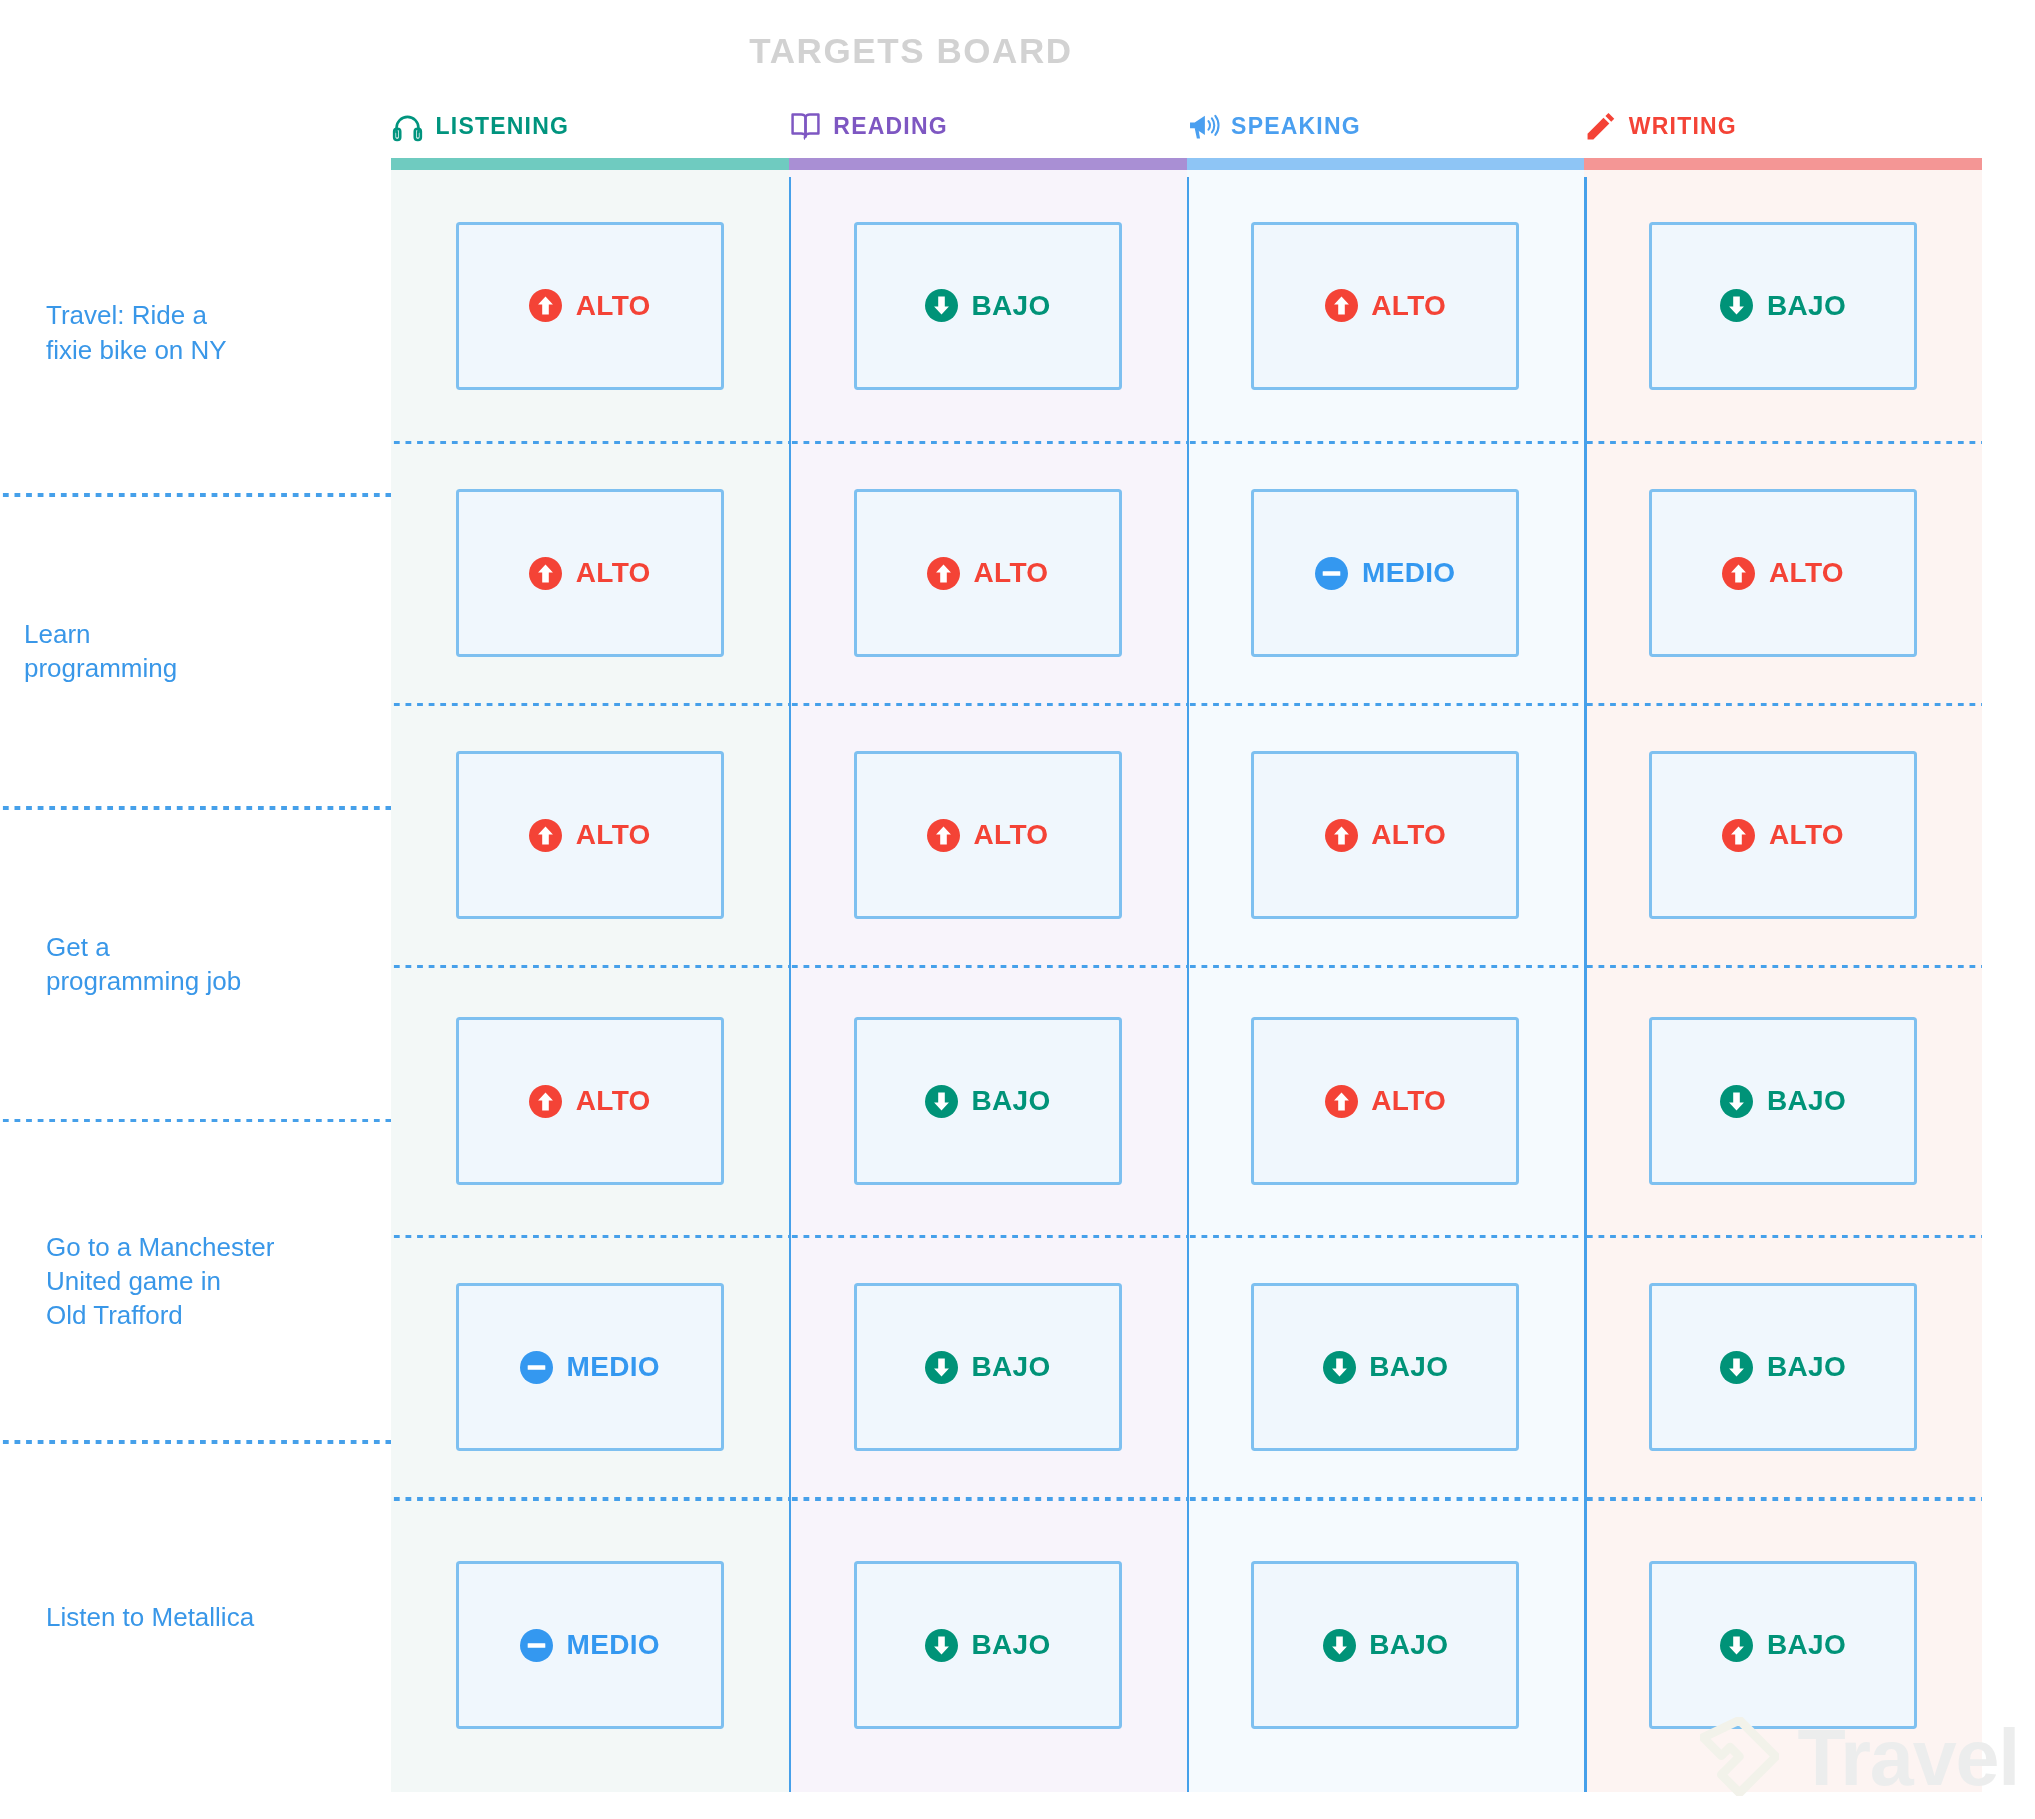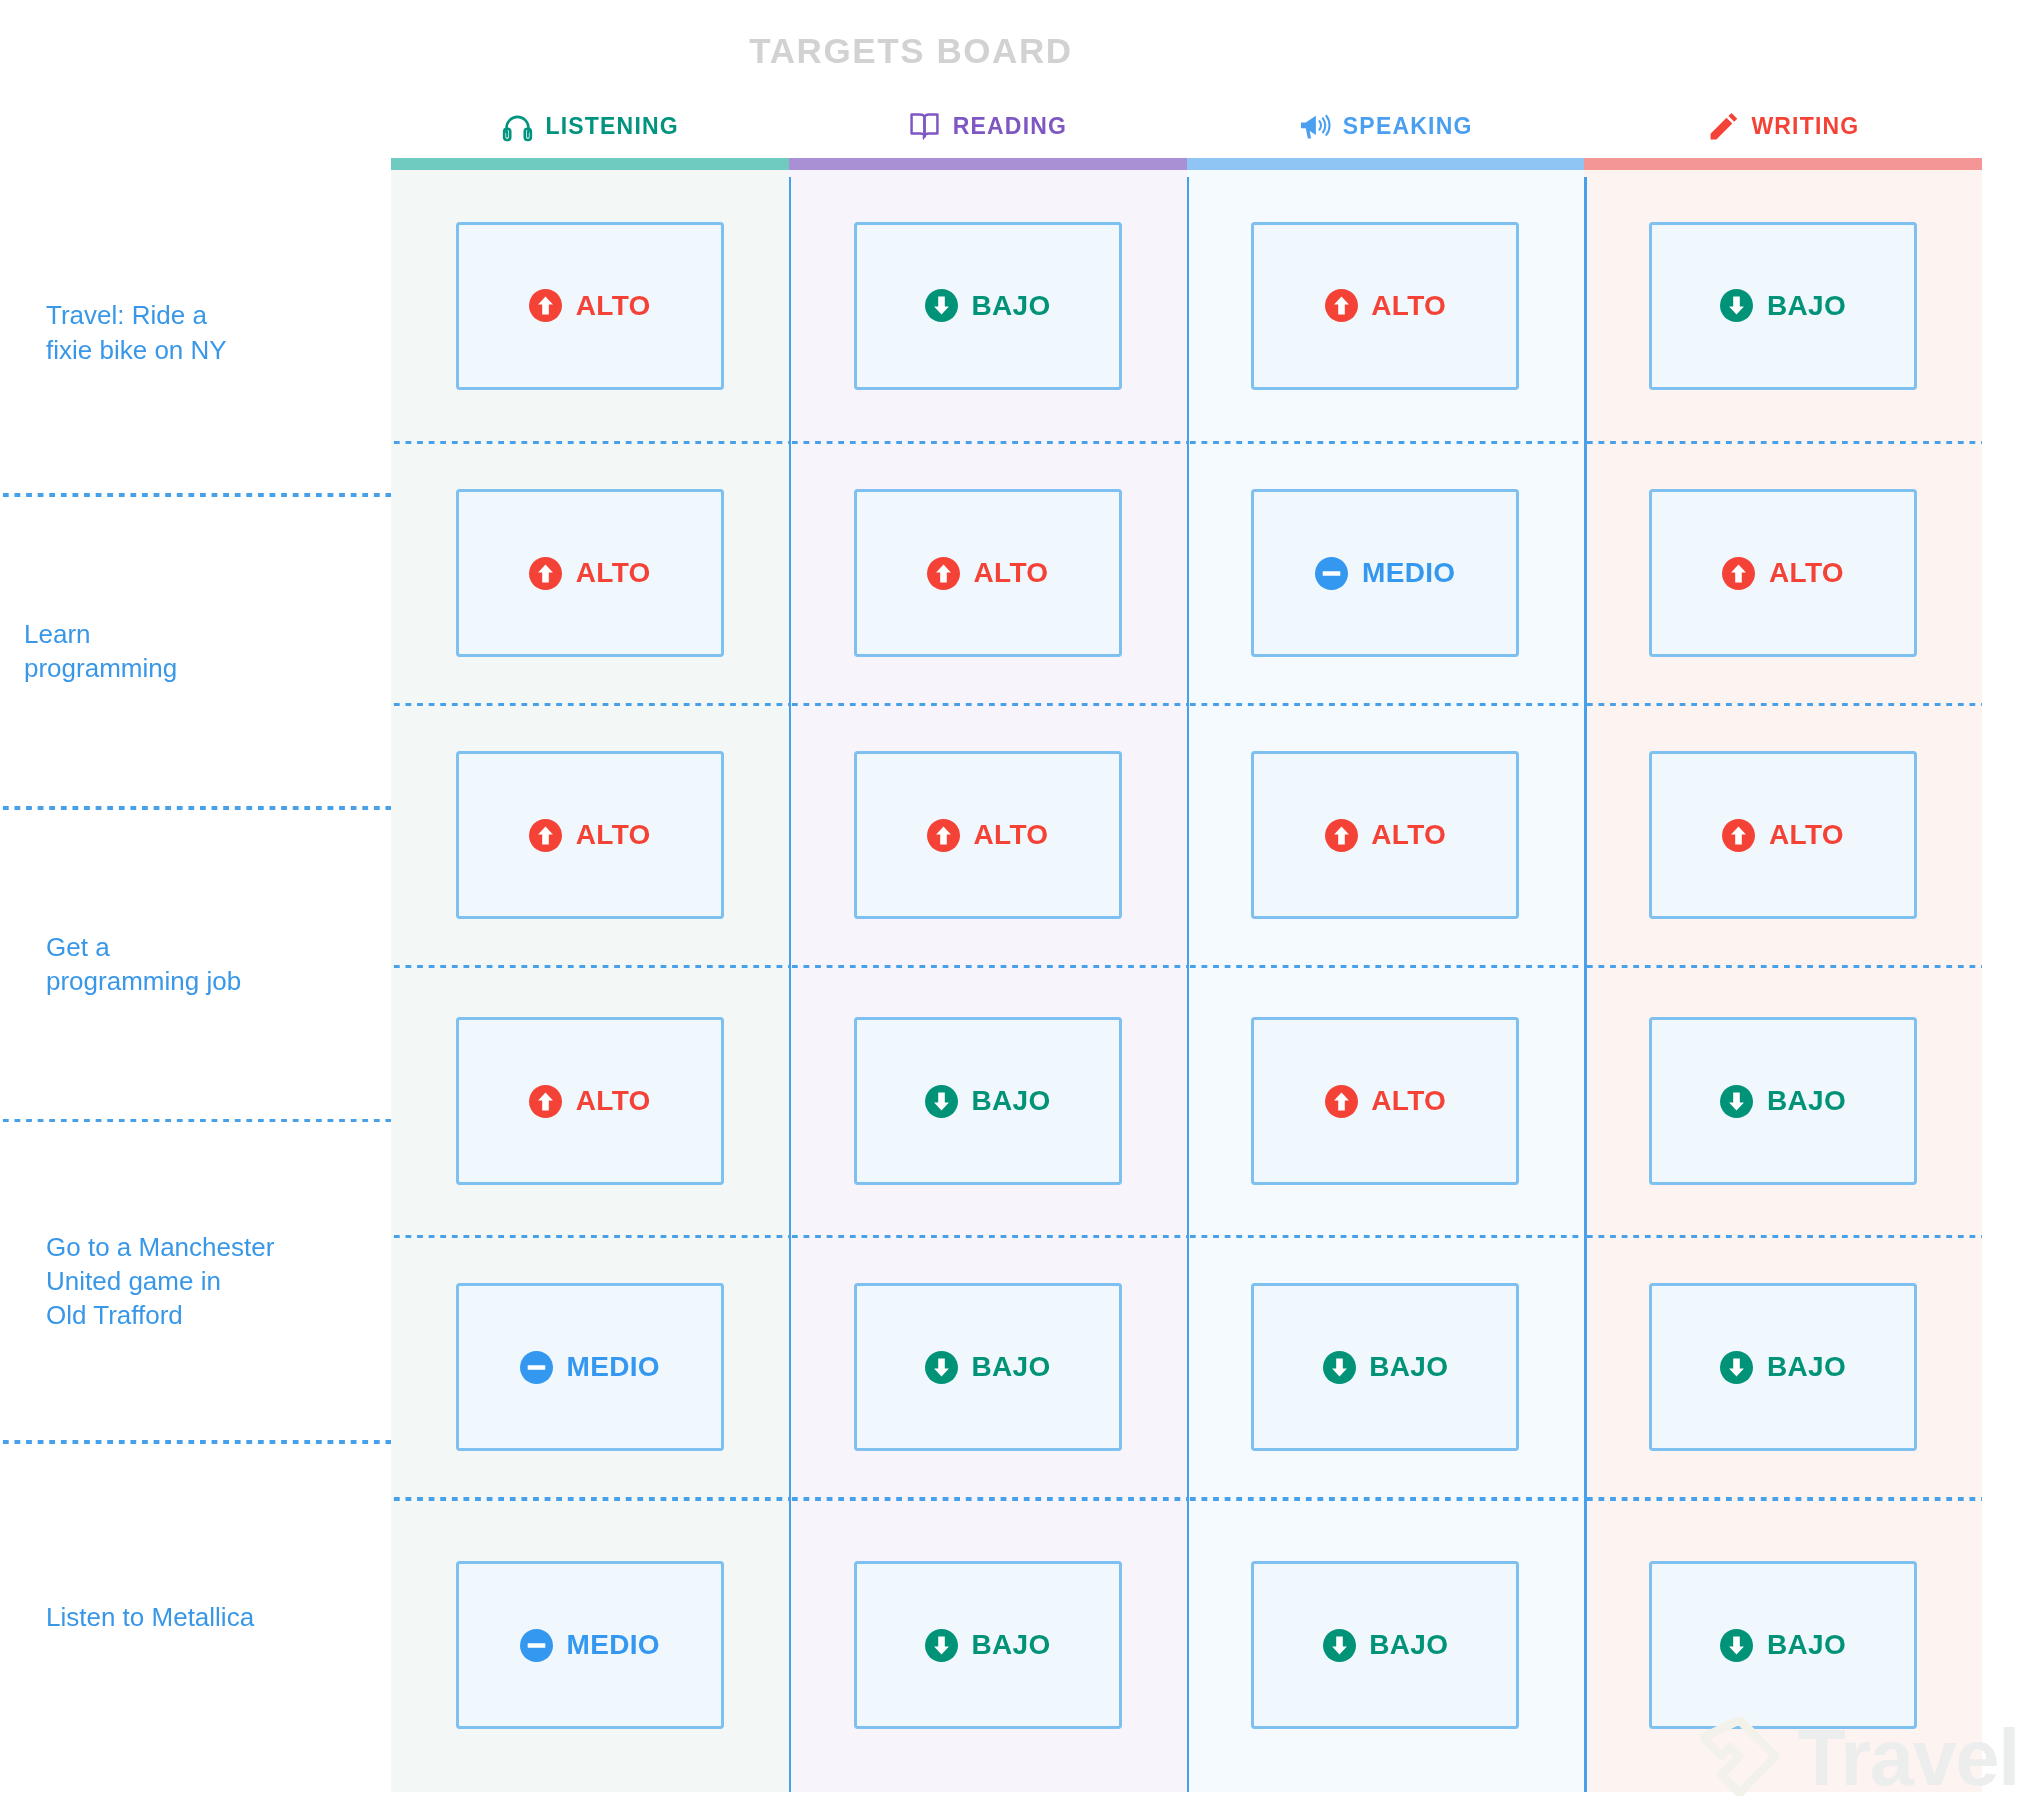--- a/index.html
+++ b/index.html
@@ -71,21 +71,20 @@
     bottom: 0;
     width: 2.6px;
     background: #46a0ea;
     z-index: 6;
   }
 
   .col-header {
     height: 63px;
     display: flex;
     align-items: center;
-    justify-content: center;
     gap: 11.6px;
   }
   .col-header .hdr-icon {
     display: flex;
     align-items: center;
     justify-content: center;
     line-height: 0;
   }
   .col-header .hdr-label {
     font-size: 23px;

